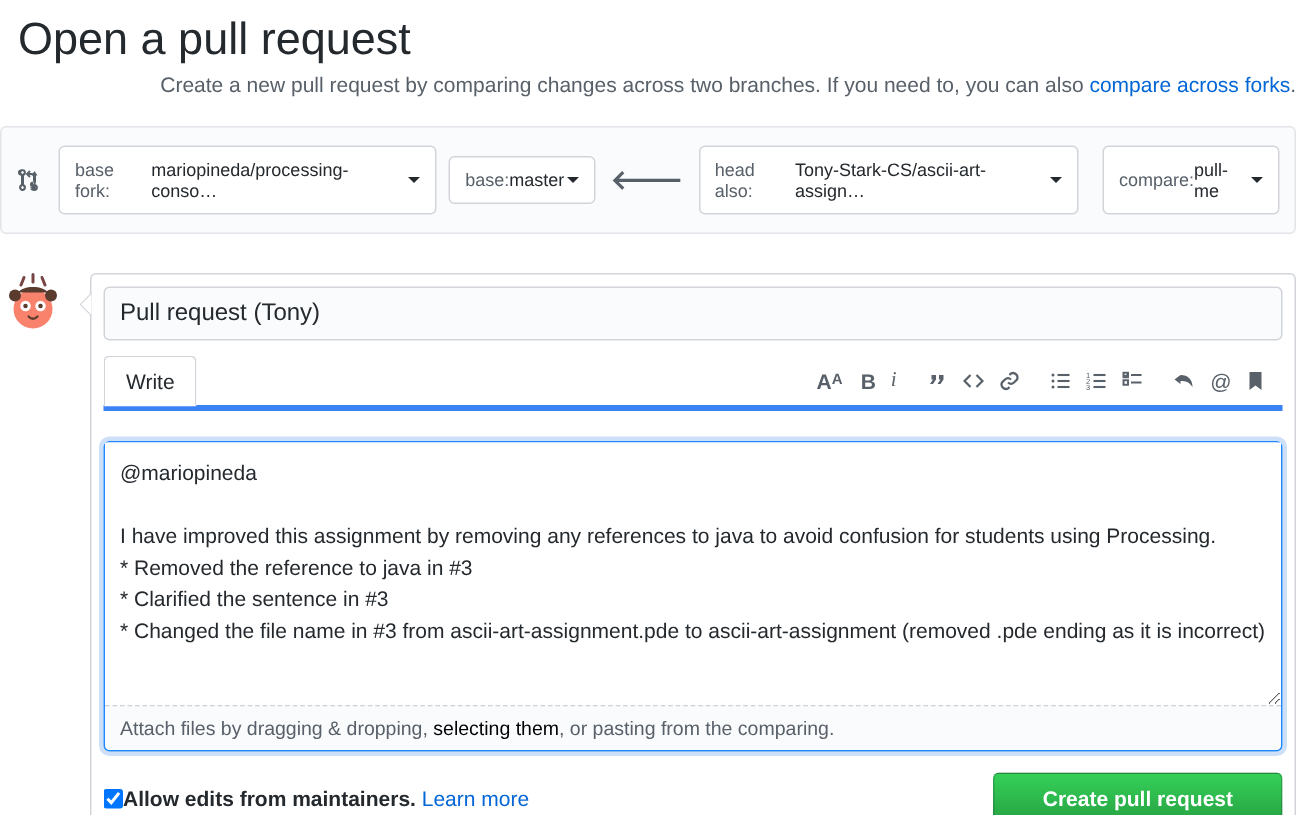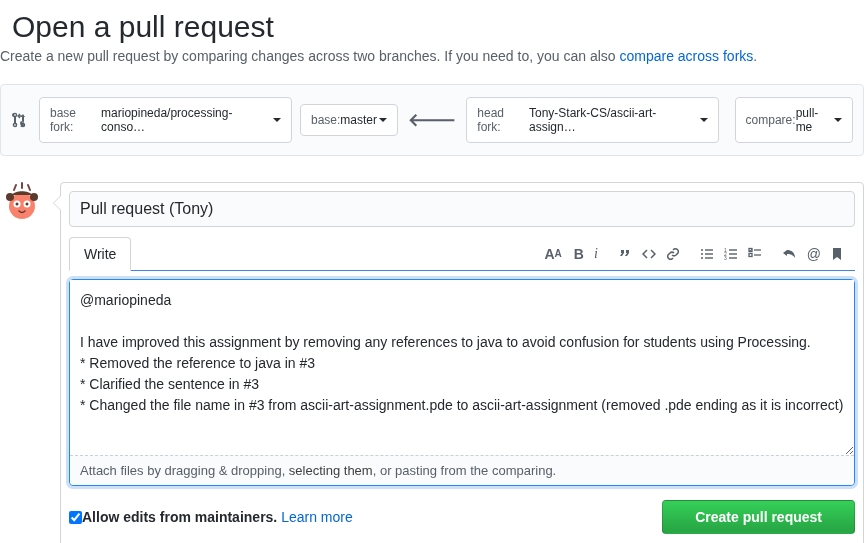--- a/index.html
+++ b/index.html
@@ -14,20 +14,21 @@
     font-size: 30px;
     font-weight: 400;
     color: #24292e;
     margin-bottom: 4px;
     padding-left: 12px;
   }
   .subtitle {
     font-size: 14px;
     color: #586069;
     margin-bottom: 20px;
+    text-align: right;
   }
   .subtitle a { color: #0366d6; text-decoration: none; }
   .range-editor {
     background: #fafbfc;
     border: 1px solid #e1e4e8;
     border-radius: 4px;
     padding: 12px 10px;
     display: flex;
     align-items: center;
     gap: 8px;
@@ -105,24 +106,24 @@
     width: 100%;
     border: 1px solid #d1d5da;
     border-radius: 4px;
     background: #fafbfc;
     padding: 8px 10px;
     font-size: 16px;
     color: #24292e;
     margin-bottom: 10px;
   }
   .tabnav {
-    border-bottom: 1px solid #3b82f6;
-    display: flex;
-    align-items: center;
-    margin-bottom: 8px;
+    border-bottom: 4px solid #3b82f6;
+    display: flex;
+    align-items: center;
+    margin-bottom: 20px;
   }
   .tabs {
     display: flex;
   }
   .tab {
     padding: 8px 14px;
     font-size: 14px;
     color: #586069;
     border: 1px solid transparent;
     border-bottom: none;
@@ -179,21 +180,21 @@
     display: block;
   }
   .drag-hint {
     border-top: 1px dashed #c8d0d8;
     padding: 7px 10px;
     font-size: 13px;
     color: #586069;
     background: #fafbfc;
     border-radius: 0 0 4px 4px;
   }
-  .drag-hint a { color: #404040; text-decoration: none; }
+  .drag-hint a { color: #000000; text-decoration: none; }
   .form-actions {
     display: flex;
     align-items: center;
     margin-top: 14px;
   }
   .checkbox-wrap {
     display: flex;
     align-items: center;
     gap: 0;
     font-size: 14px;
@@ -251,21 +252,21 @@
 
   <span class="select-menu">
     <span>base:</span>
     <span class="strong">master</span>
     <span class="caret"></span>
   </span>
 
   <span class="arrow-left">🡐</span>
 
   <span class="select-menu">
-    <span>head fork:</span>
+    <span>head also:</span>
     <span class="strong">Tony-Stark-CS/ascii-art-assign…</span>
     <span class="caret"></span>
   </span>
 
   <span class="spacer"></span>
 
   <span class="select-menu">
     <span>compare:</span>
     <span class="strong">pull-me</span>
     <span class="caret"></span>

